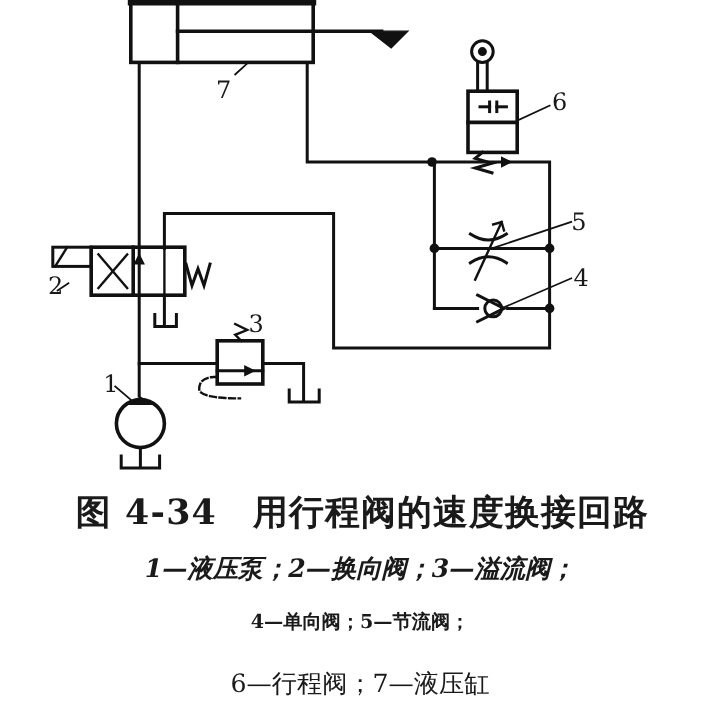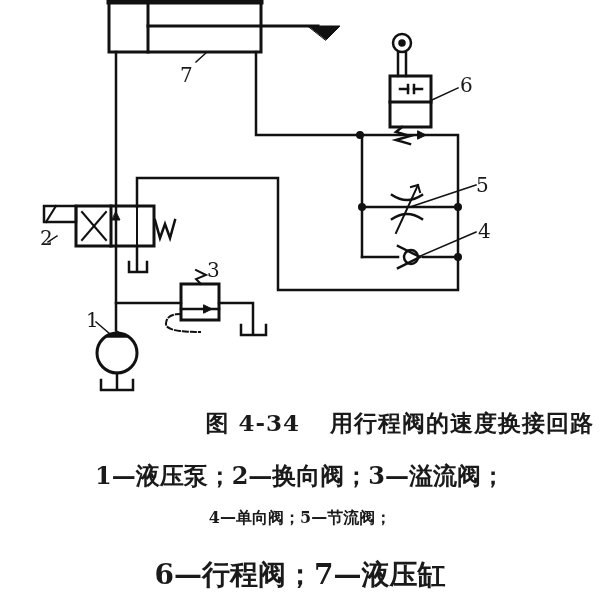--- a/index.html
+++ b/index.html
@@ -1,24 +1,24 @@
 <!DOCTYPE html>
 <html><head>
 <meta charset="utf-8">
 <style>
   html, body { margin:0; padding:0; background:#ffffff; }
   body { width:600px; height:595px; position:relative; overflow:hidden; }
   #diagram { position:absolute; left:0; top:0; }
   .caption { position:absolute; left:0; width:600px; text-align:center; color:#1a1a1a;
     font-family:"DejaVu Serif","Liberation Serif",serif; }
-  #title { top:408px; font-size:23px; font-weight:bold; letter-spacing:1px; text-align:right; left:34px; width:560px; }
+  #title { top:408px; font-size:29px; font-weight:bold; letter-spacing:1px; text-align:center; left:22px; width:560px; }
   #title .num { margin-right:30px; }
-  #leg1 { top:460px; font-size:24px; font-weight:bold; }
+  #leg1 { top:460px; font-size:21px; font-weight:bold;font-style:italic; }
   #leg2 { top:508px; font-size:16px; font-weight:bold; }
-  #leg3 { top:556px; font-size:28px; font-weight:bold; }
+  #leg3 { top:556px; font-size:21px; font-weight:normal; }
   .lbl { font-family:"DejaVu Serif","Liberation Serif",serif; font-size:20px; fill:#1a1a1a; }
 </style>
 </head>
 <body>
 
 <svg id="diagram" width="600" height="400" viewBox="0 0 600 400" xmlns="http://www.w3.org/2000/svg">
   <g stroke="#111" stroke-width="2.5" fill="none" stroke-linecap="square">
 
     <g>
       <rect x="109" y="2" width="152" height="50" stroke-width="3"></rect>

